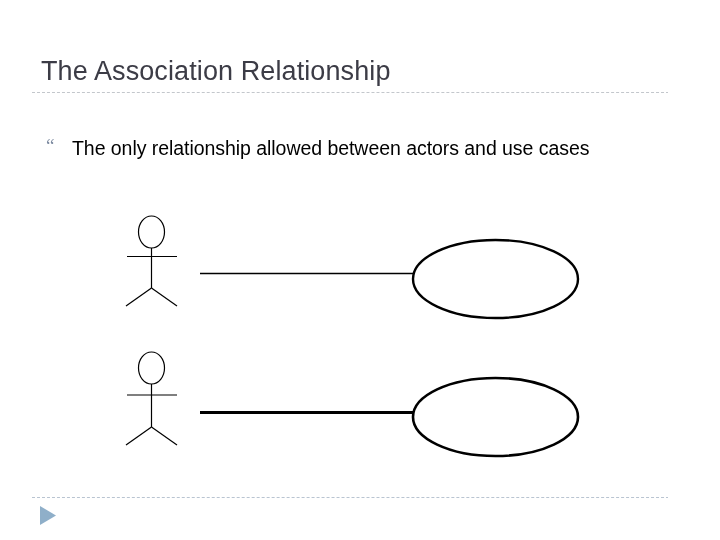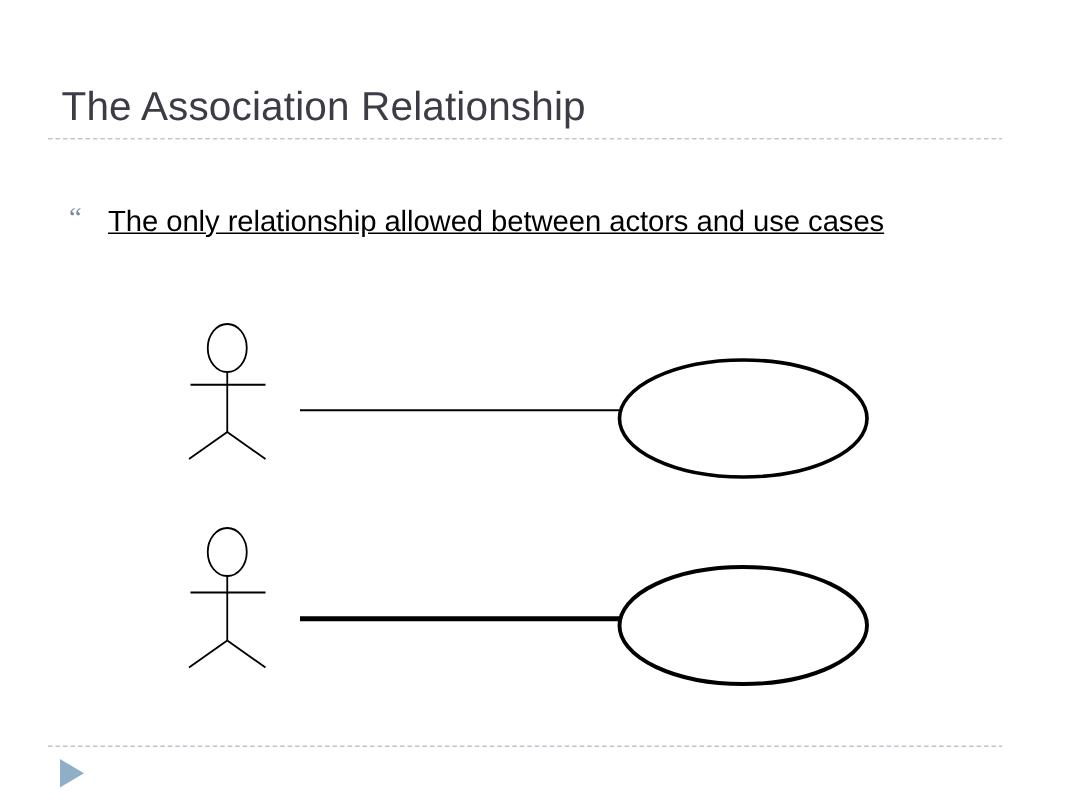--- a/index.html
+++ b/index.html
@@ -59,21 +59,20 @@
     font-family: "Liberation Serif", serif;
     padding-top: 2px;
     user-select: none;
   }
   .bullet-text {
     flex: 1 1 auto;
     font-size: 19.5px;
     line-height: 31px;
     color: #000000;
     letter-spacing: -0.05px;
-    text-decoration: underline;
   }
 
   
   #diagram {
     position: absolute;
     left: 0;
     top: 0;
     width: 720px;
     height: 540px;
     pointer-events: none;

